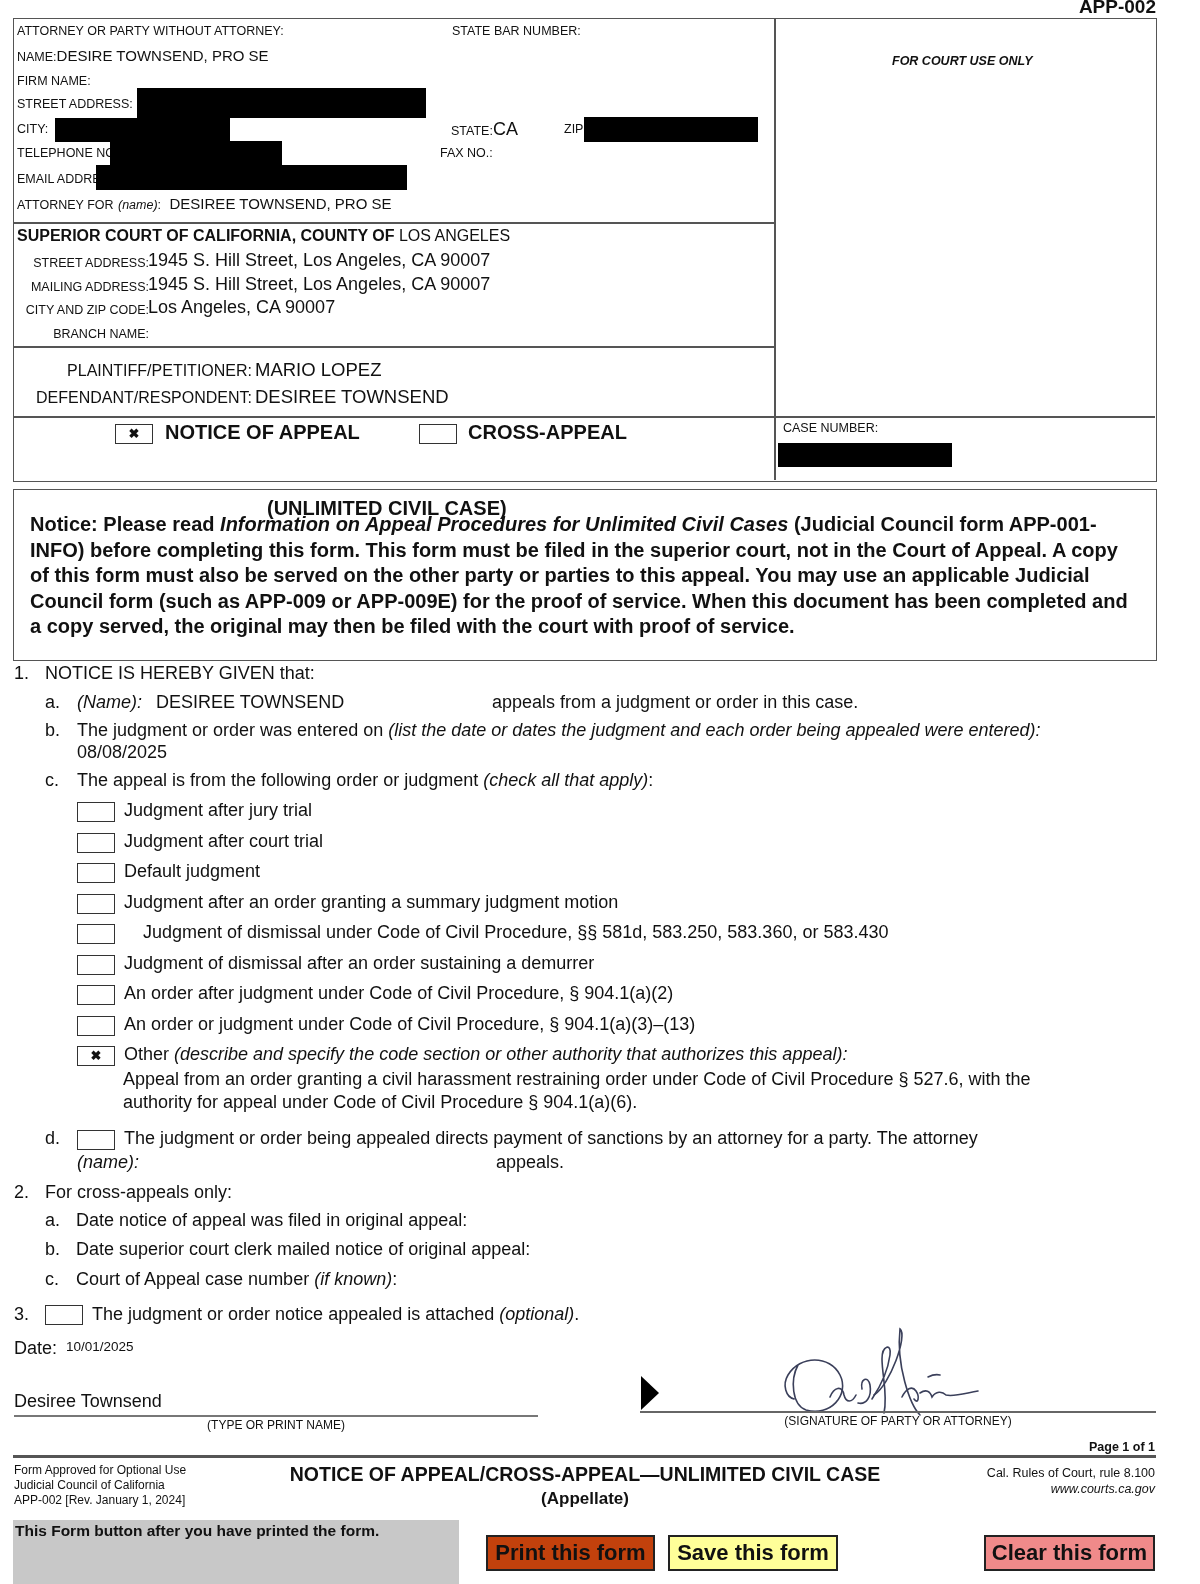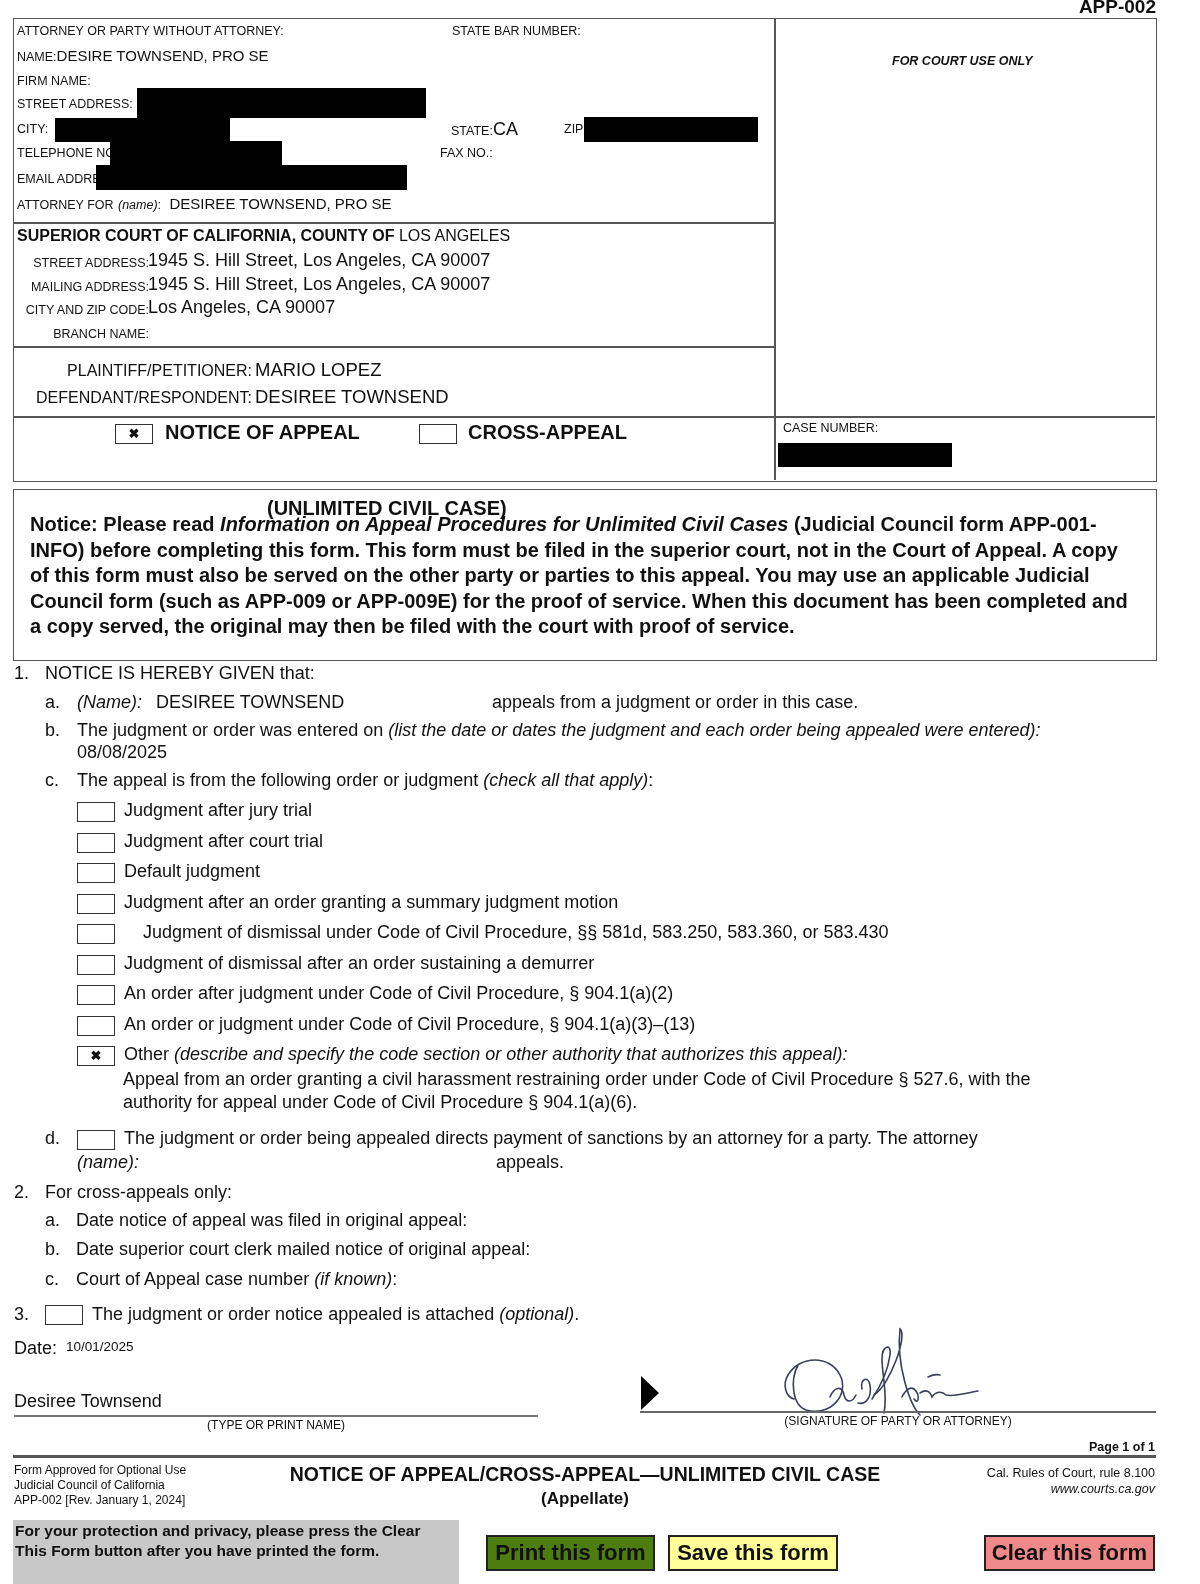--- a/index.html
+++ b/index.html
@@ -207,19 +207,18 @@
   <div>APP-002 [Rev. January 1, 2024]</div>
 </div>
 <div class="abs bold" style="left:210px; top:1463px; width:750px; text-align:center; font-size:19.5px;">NOTICE OF APPEAL/CROSS-APPEAL—UNLIMITED CIVIL CASE</div>
 <div class="abs bold" style="left:210px; top:1489px; width:750px; text-align:center; font-size:17px;">(Appellate)</div>
 <div class="abs" style="right:45px; top:1465px; font-size:12.5px; text-align:right; line-height:16px;">
   <div>Cal. Rules of Court, rule 8.100</div>
   <div style="font-style:italic;">www.courts.ca.gov</div>
 </div>
 
 <div class="abs bold" style="left:13px; top:1520px; width:446px; height:64px; background:#c8c8c8; font-size:15.5px; line-height:20px; padding:1px 0 0 2px;">
-  <div>For your protection and privacy, please press the Clear</div>
   <div>This Form button after you have printed the form.</div>
 </div>
 
-<div class="btn" id="btn-print" style="left: 486px; top: 1535px; width: 169px; background: #4d7c0f;">Print this form</div>
+<div class="btn" id="btn-print" style="left: 486px; top: 1535px; width: 169px; background: #c2410c;">Print this form</div>
 <div class="btn" id="btn-save" style="left: 668px; top: 1535px; width: 170px; background: rgb(255, 255, 153);">Save this form</div>
 <div class="btn" id="btn-clear" style="left: 984px; top: 1535px; width: 171px; background: rgb(240, 138, 138);">Clear this form</div>
 
 </body></html>

